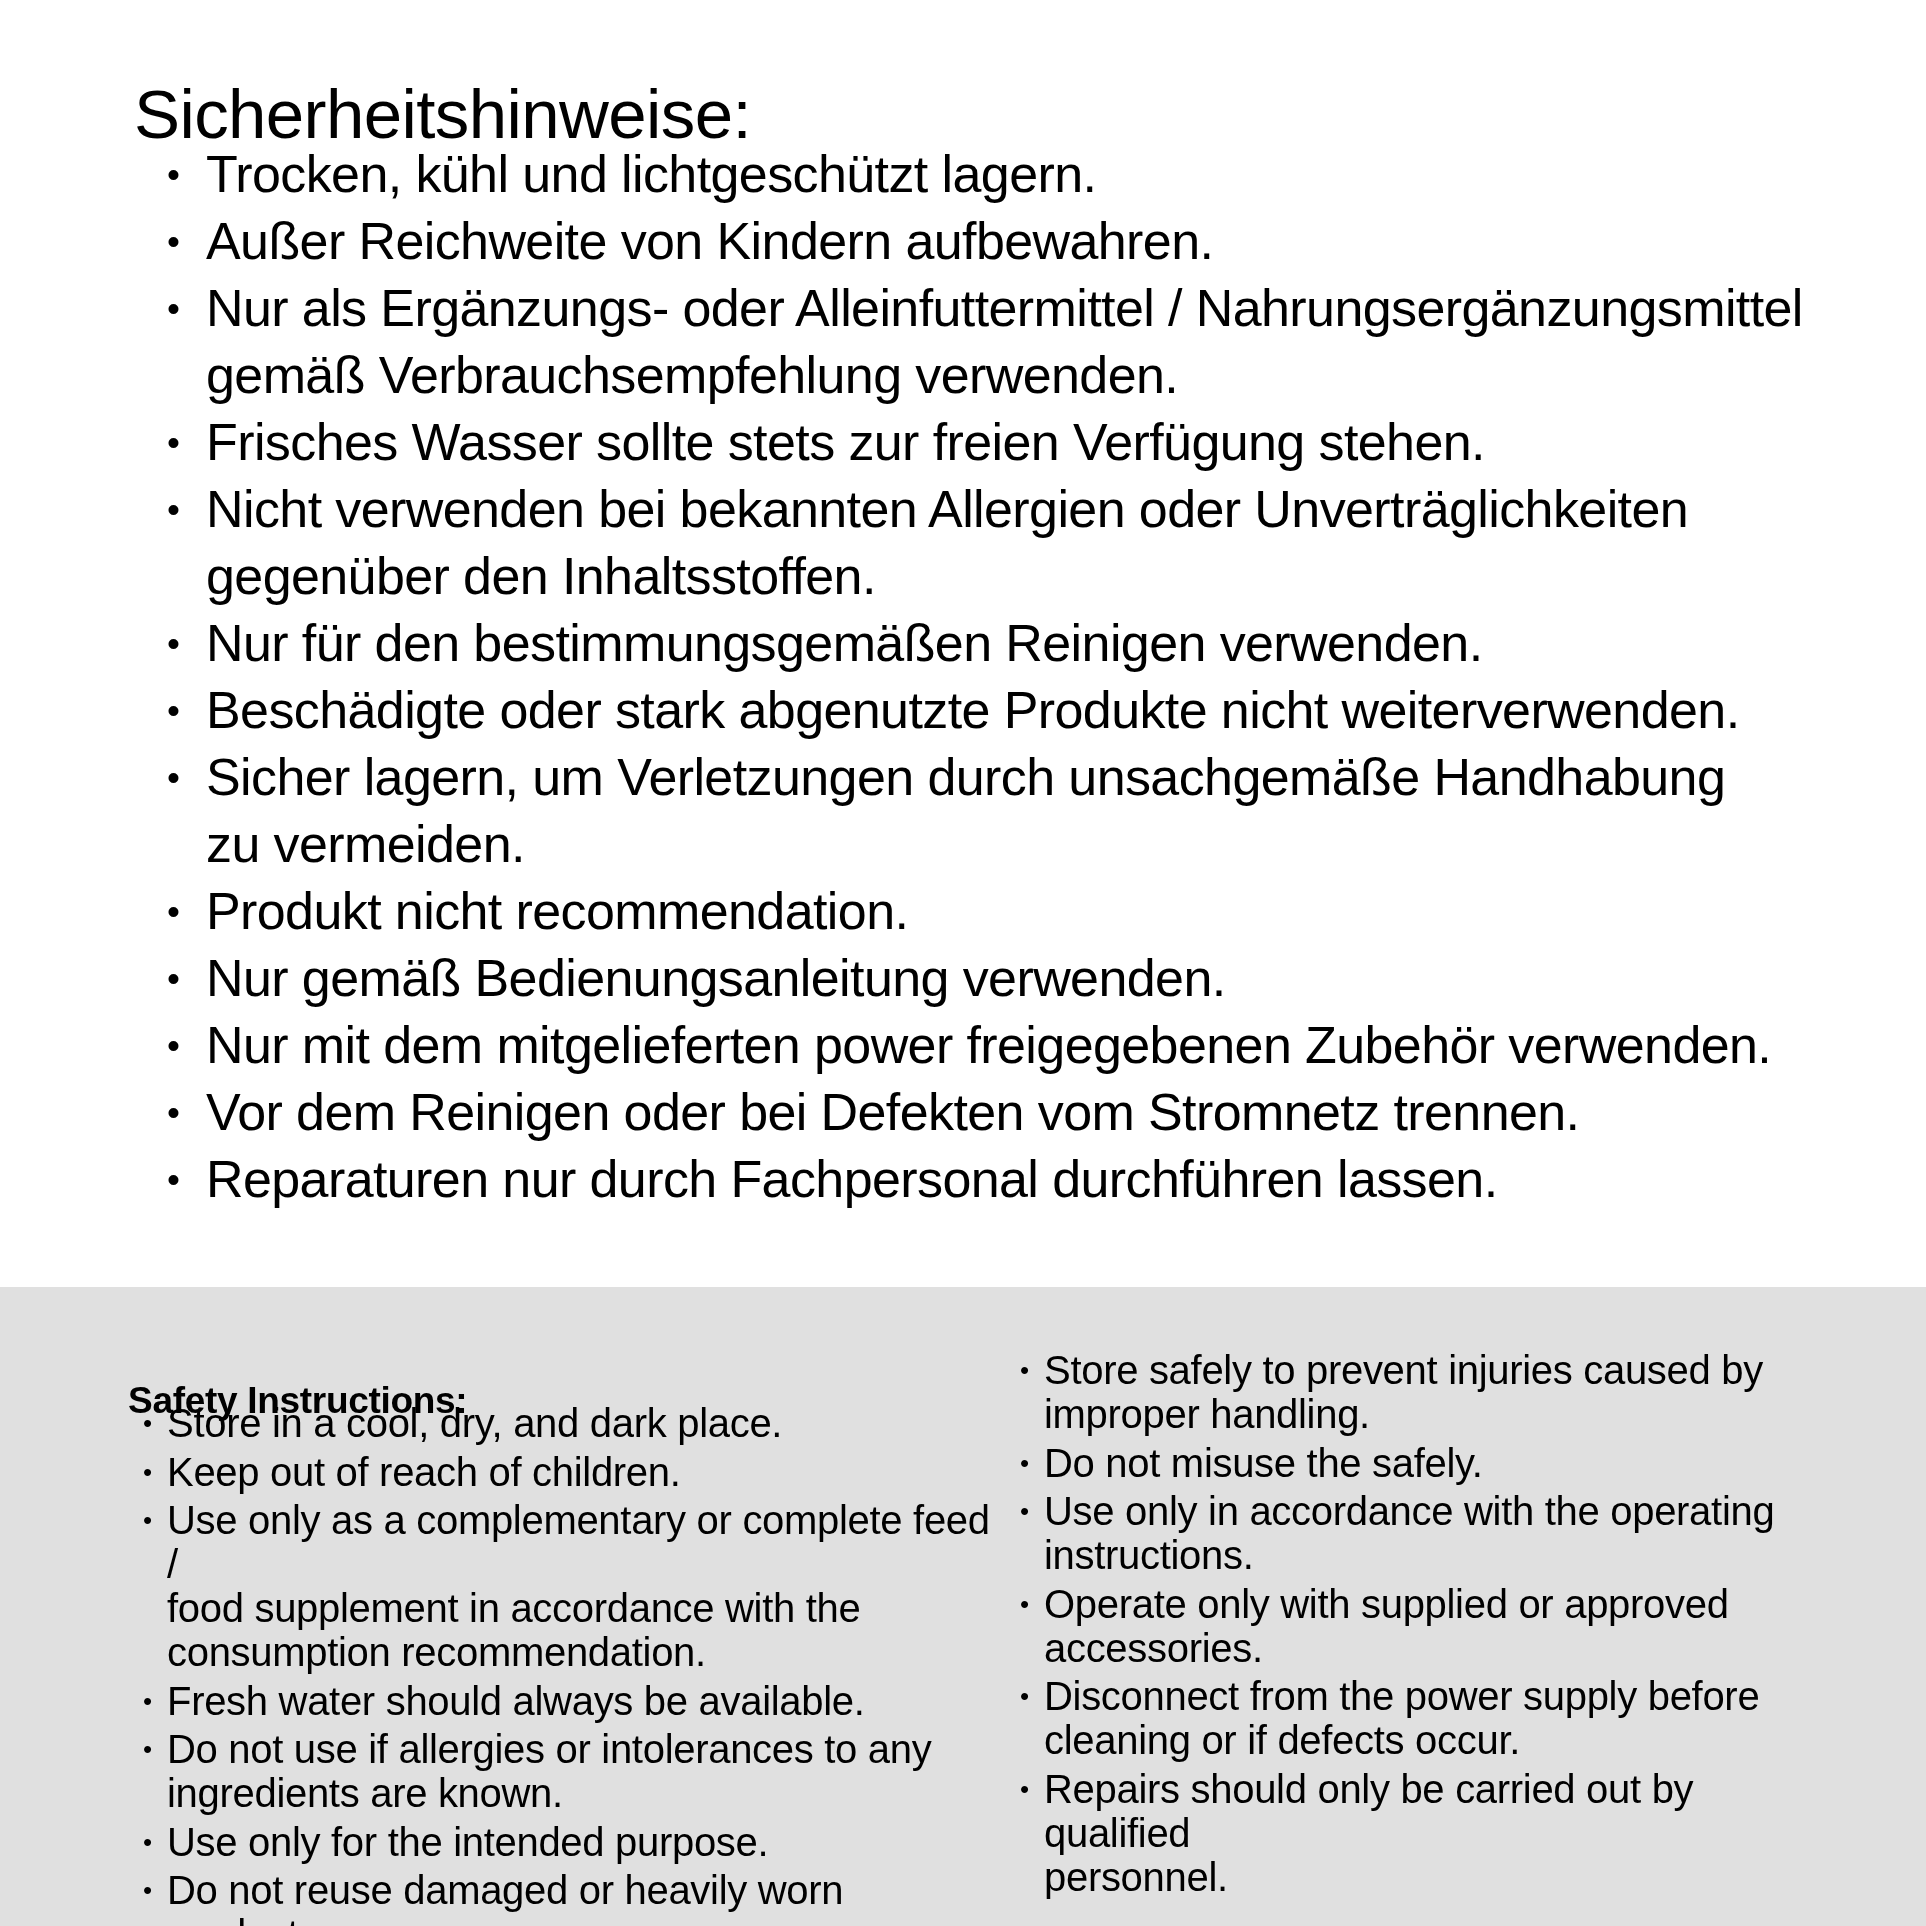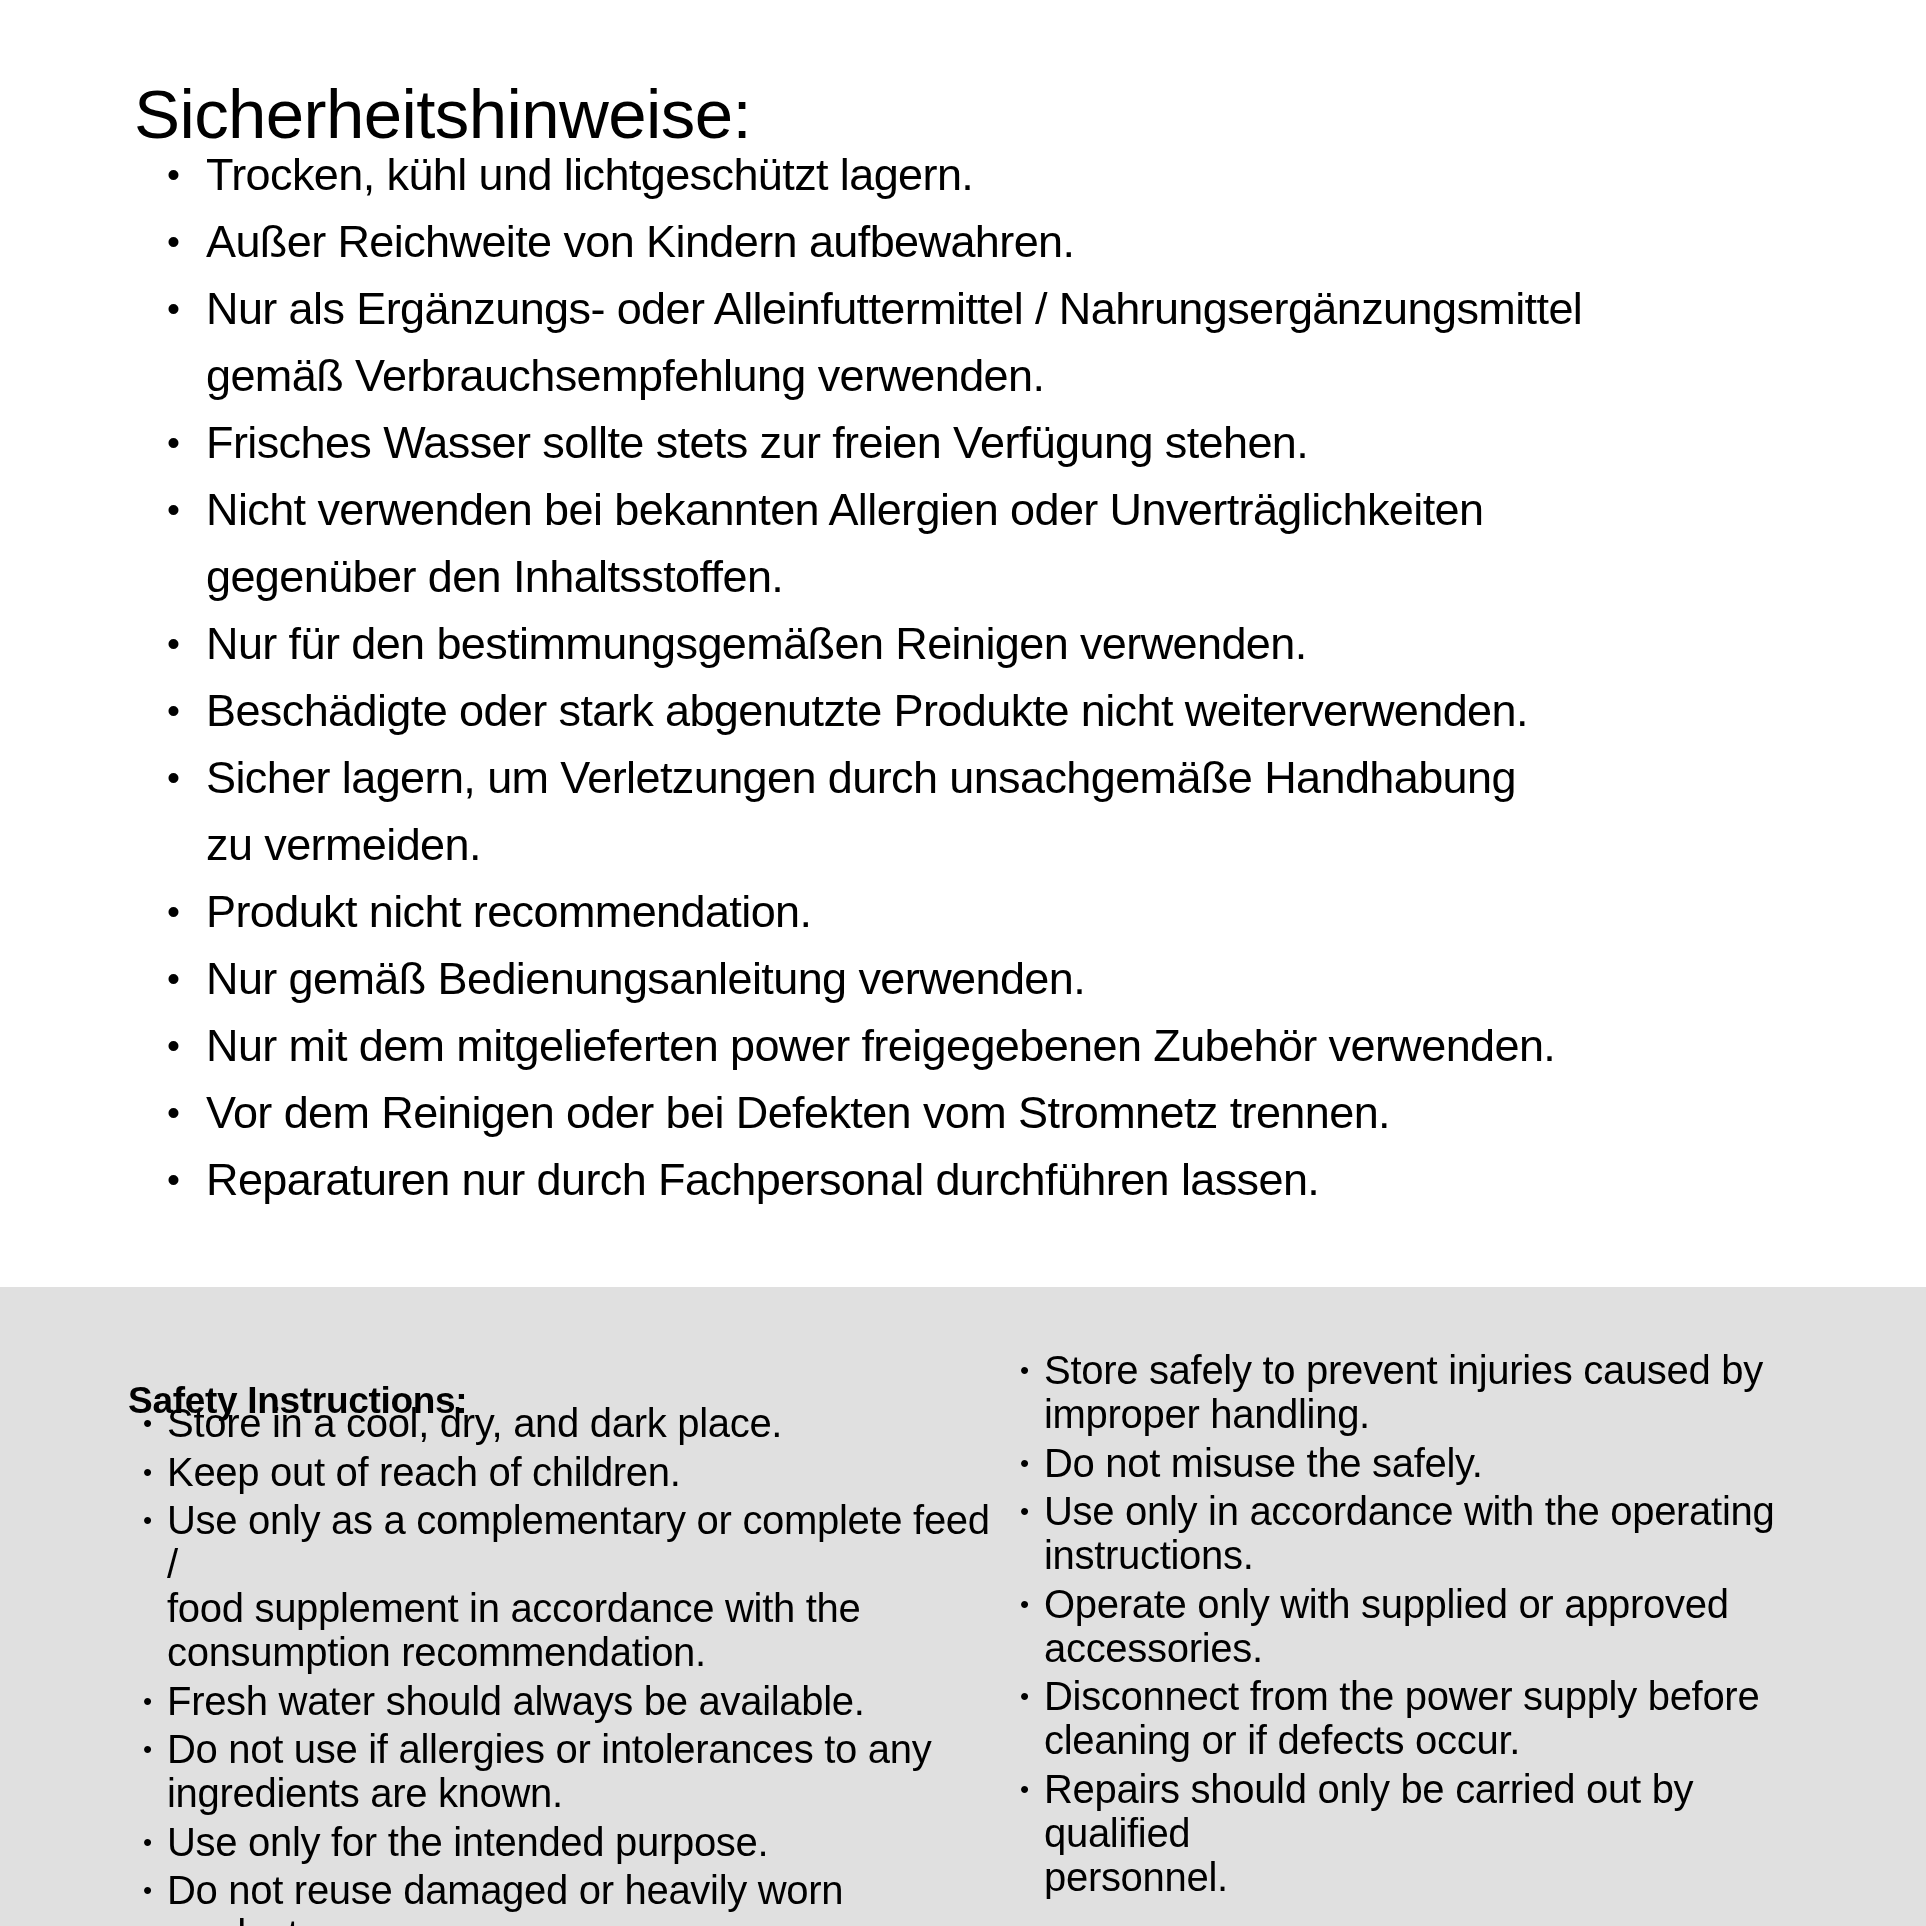--- a/index.html
+++ b/index.html
@@ -37,21 +37,21 @@
   .de-row {
     display: flex;
     align-items: flex-start;
   }
   .de-row .dot {
     flex: 0 0 39px;
     font-size: 37px;
     line-height: 67px;
   }
   .de-row .txt {
-    font-size: 45px;
+    font-size: 52px;
     line-height: 67px;
     letter-spacing: -0.6px;
     white-space: pre-line;
   }
 
   
   .en-panel {
     position: absolute;
     left: 0;
     top: 1287px;

